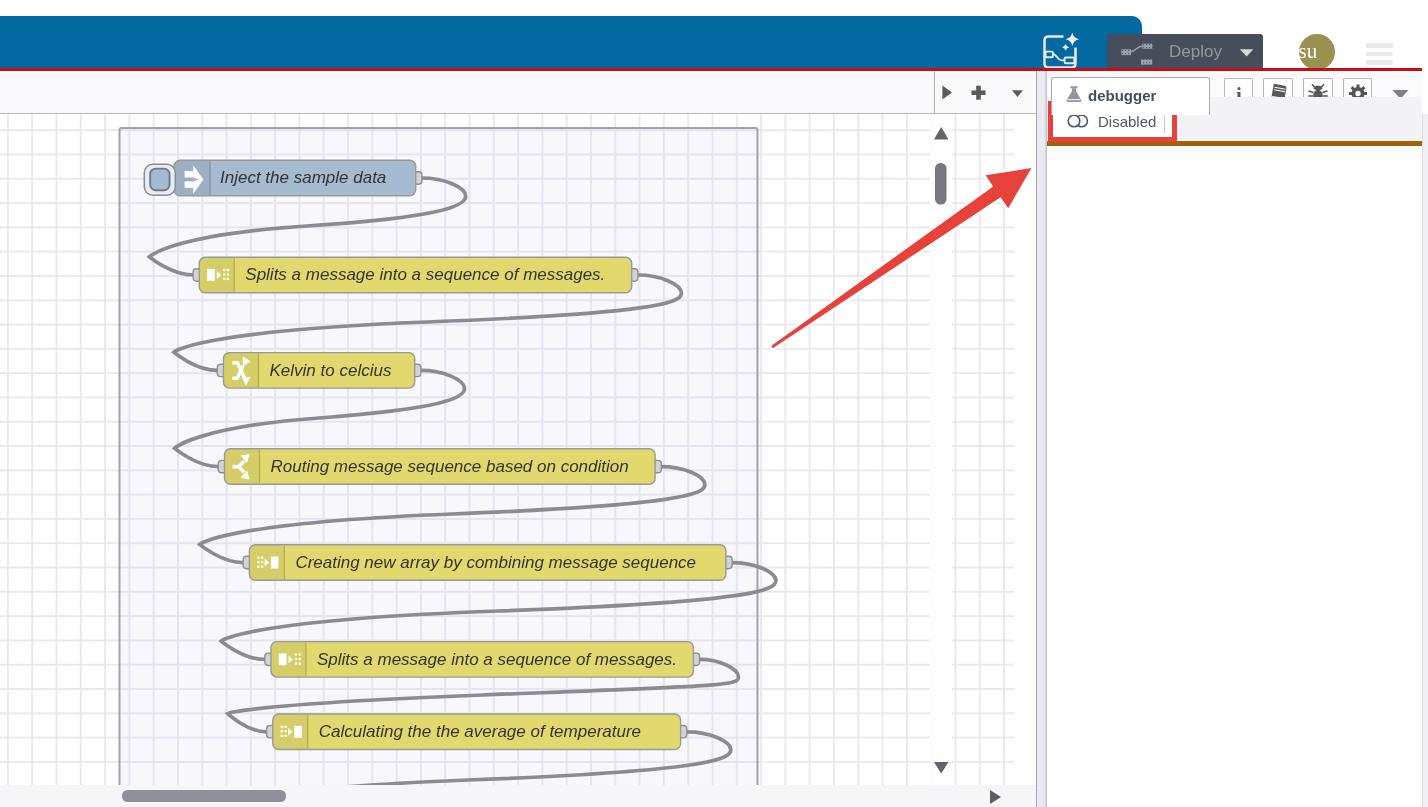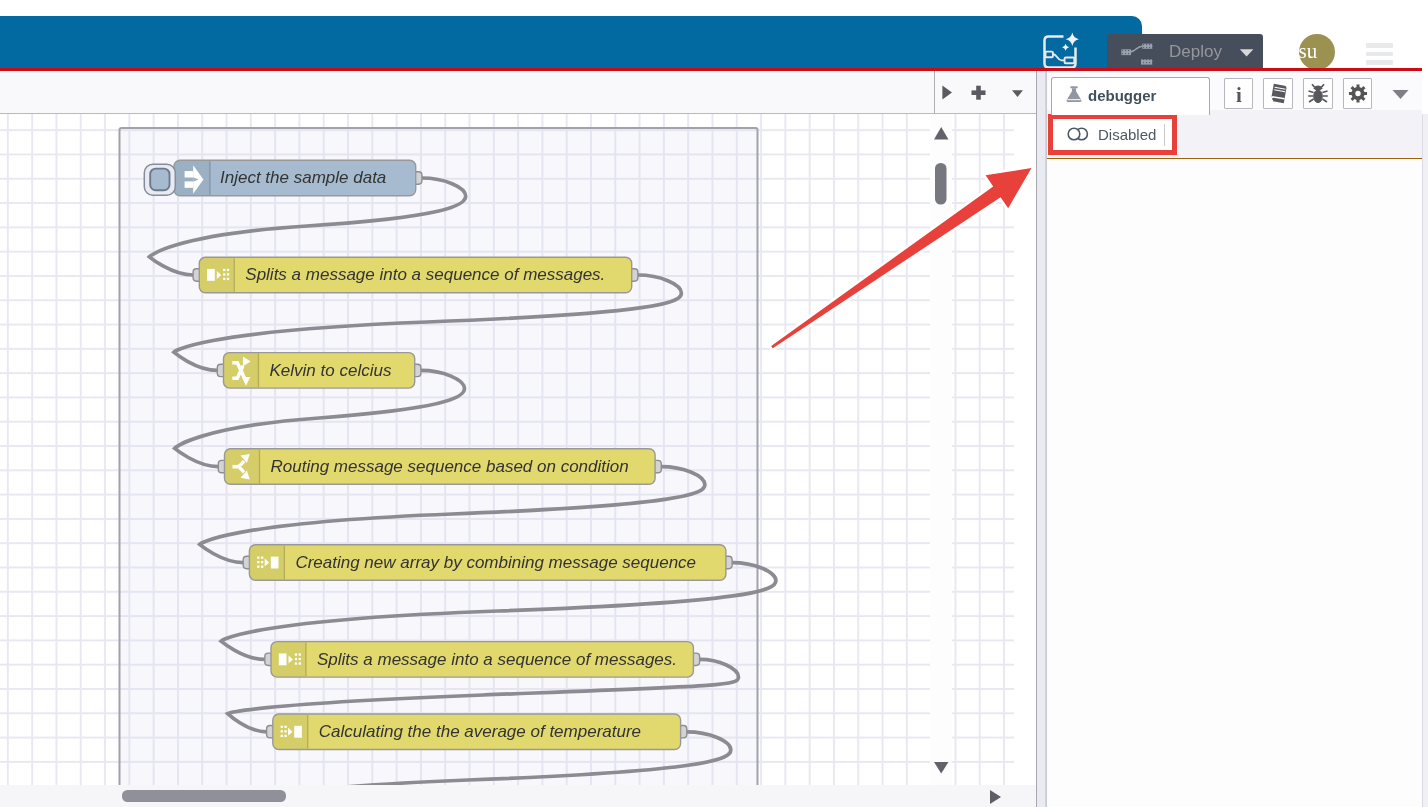--- a/index.html
+++ b/index.html
@@ -20,21 +20,21 @@
 #hscroll{position:absolute;left:0;top:785px;width:1036px;height:22px;background:#f6f6f9}
 #hthumb{position:absolute;left:122px;top:5px;width:164px;height:11.5px;background:#90909a;border-radius:5.5px}
 
 #sep{position:absolute;left:1036px;top:71px;width:9.5px;height:736px;background:#eaeaf2;border-left:1.5px solid #a7a7b0;border-right:1px solid #d3d3dc}
 
 #sidebar{position:absolute;left:1045.5px;top:71px;width:376.5px;height:736px;background:#fdfdfe;border-left:1px solid #c9c9cf}
 #sbhead{position:absolute;left:0;top:0;width:376.5px;height:42.5px;background:#fbfbfd;border-bottom:1px solid #c6c6cc}
 #sbtab{position:absolute;left:4.5px;top:6px;width:159px;height:37.5px;background:#fff;border:1px solid #a8a8af;border-bottom:none;border-radius:3px 3px 0 0;z-index:2}
 #sbtab span{position:absolute;left:36px;top:9px;font-size:15px;font-weight:bold;color:#41505d}
 .sqbtn{position:absolute;top:6.5px;width:29.6px;height:31px;background:#fff;border:1px solid #b7b7bf;border-radius:1px}
-#dbgstrip{position:absolute;left:0;top:39px;width:376.5px;height:48.5px;background:#f2f2f7;border-bottom:1px solid #a16207}
+#dbgstrip{position:absolute;left:0;top:26px;width:376.5px;height:48.5px;background:#f2f2f7;border-bottom:5px solid #a16207}
 #redbox{position:absolute;left:1.5px;top:3.5px;width:128.5px;height:41px;border:5.5px solid #e8403a;background:#fff}
 #disabledtxt{position:absolute;left:45px;top:7px;font-size:15px;color:#4c5864}
 </style></head><body>
 <div id="app">
  <div id="header">
   <svg width="60" height="60" style="position:absolute;left:1040px;top:10px">
    <path d="M23.5 10.5 H8.5 Q4.5 10.5 4.5 14.5 V37.5 Q4.5 41.5 8.5 41.5 H31.5 Q35.5 41.5 35.5 37.5 V21.5" fill="none" stroke="#e9eaec" stroke-width="2.5"></path>
    <rect x="5.5" y="25.6" width="7.4" height="5.6" rx="1" fill="none" stroke="#e9eaec" stroke-width="1.9"></rect>
    <path d="M12.9 28 C17 28 17.5 34.4 21.5 34.4 H24.6" fill="none" stroke="#e9eaec" stroke-width="1.9"></path>
    <rect x="24.6" y="31.5" width="9.7" height="5.7" rx="1" fill="none" stroke="#e9eaec" stroke-width="1.9"></rect>

